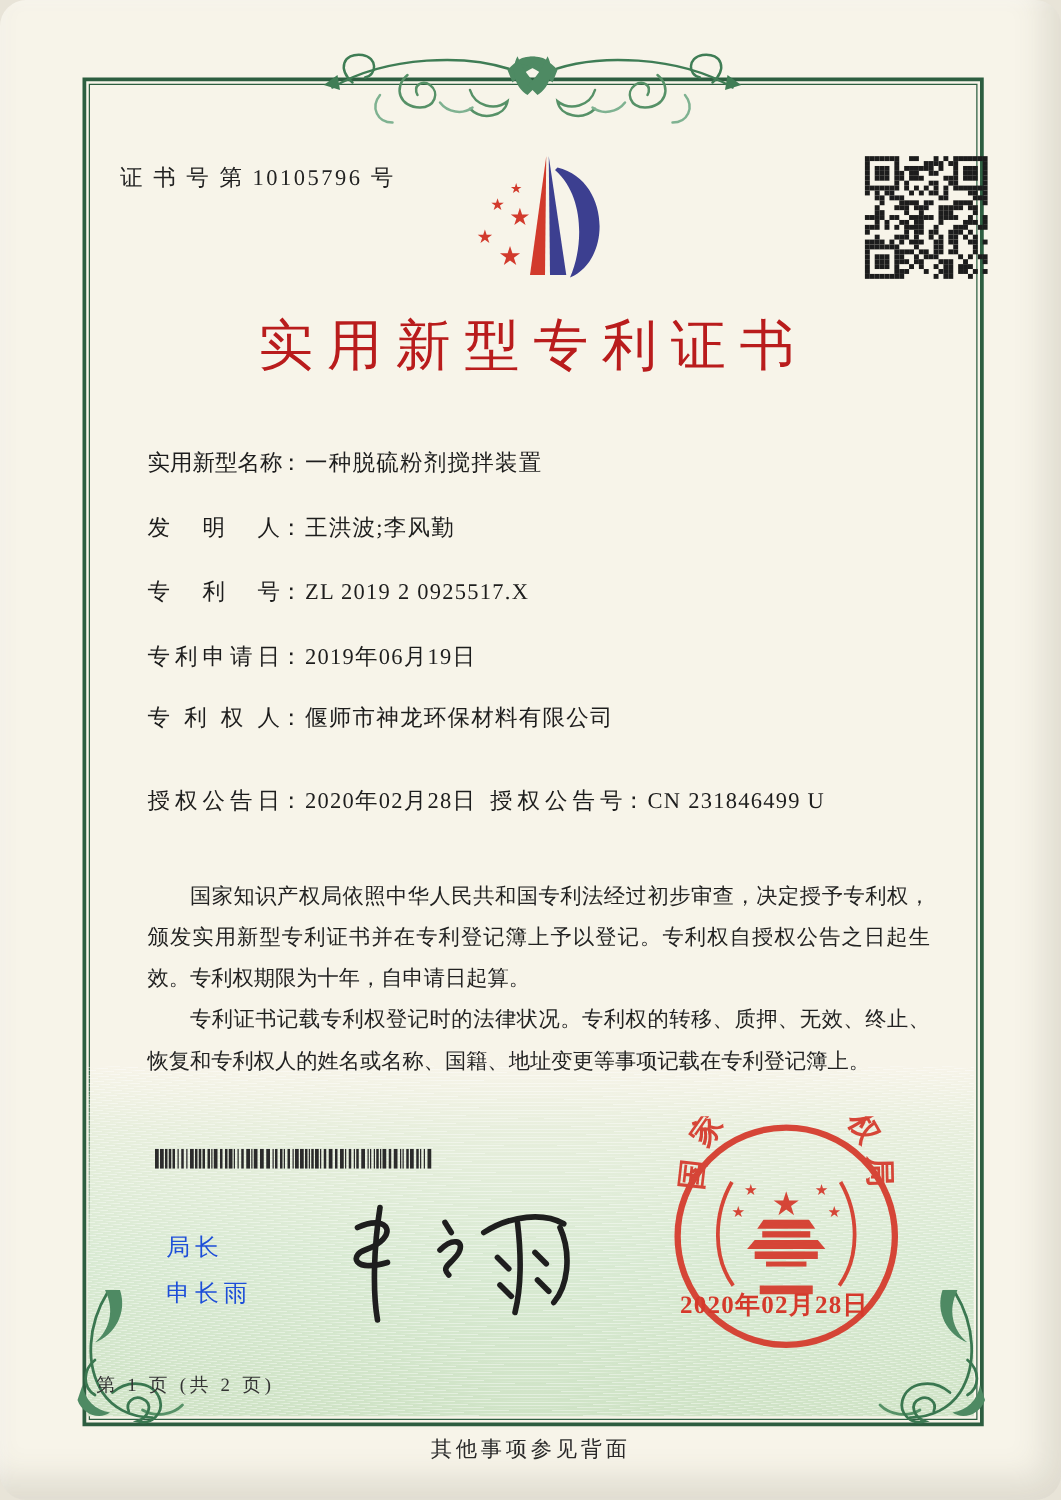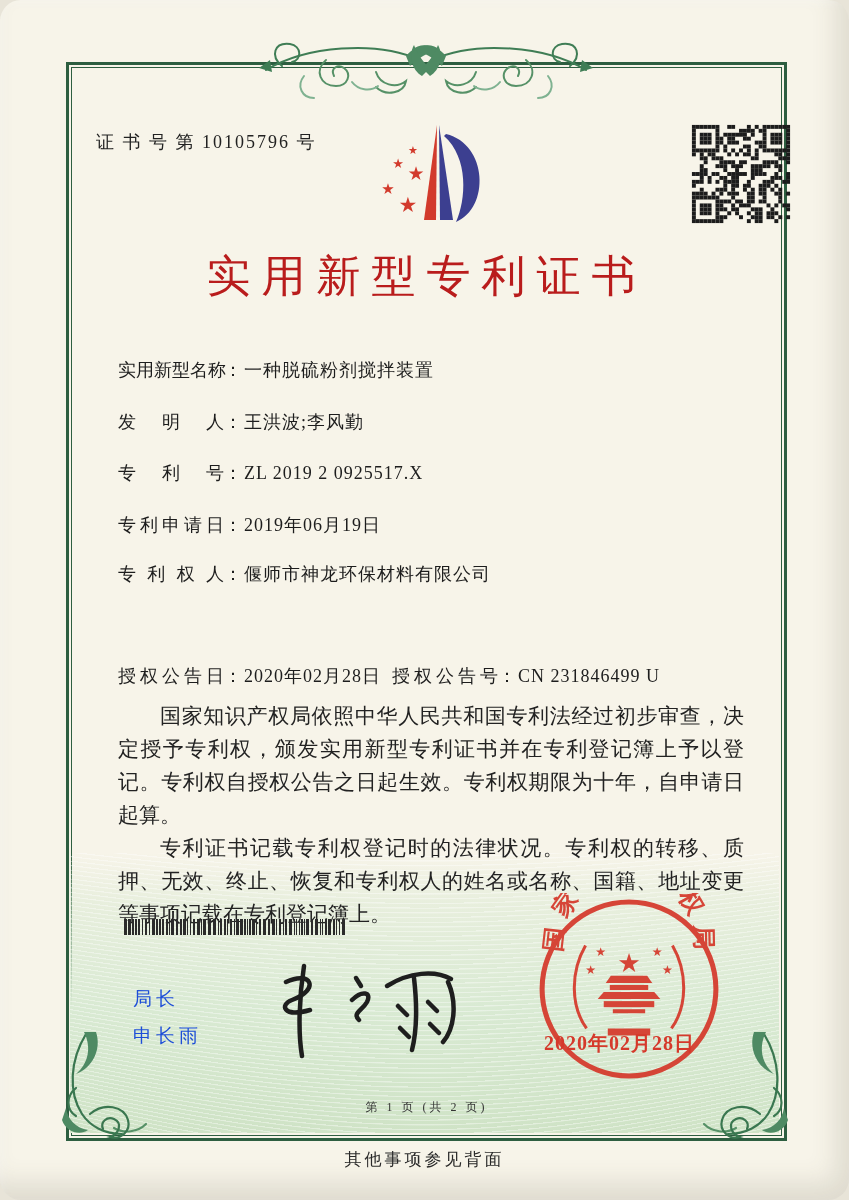--- a/index.html
+++ b/index.html
@@ -16,39 +16,39 @@
         repeating-radial-gradient(140% 75% at 50% 160%, rgba(255,255,255,.40) 0 1px, rgba(255,255,255,0) 2px 6px),
         linear-gradient(180deg, rgba(213,232,206,0) 0%, rgba(213,232,206,.45) 18%, #d9ead3 55%, #cfe3c6 100%);}
   
   .cert-no{position:absolute;left:96px;top:130px;font-size:18px;letter-spacing:2px;color:#222;}
   .qr{position:absolute;left:688px;top:121px;width:106px;height:106px;}
   .logo{position:absolute;left:368px;top:112px;width:170px;height:128px;}
   .title{position:absolute;left:66px;top:247px;width:721px;text-align:center;
          font-size:44px;font-weight:400;letter-spacing:11px;color:#b91c1c;}
   
   .frow{position:absolute;left:118px;height:30px;font-size:18px;white-space:nowrap;}
-  .r1{top:358px}.r2{top:410px}.r3{top:461px}.r4{top:513px}.r5{top:562px}.r6{top:615px}.r7{top:664px}
+  .r1{top:358px}.r2{top:410px}.r3{top:461px}.r4{top:513px}.r5{top:562px}.r6{top:615px}.r7{top:628px}
   .flabel{display:inline-block;width:106px;text-align:justify;text-align-last:justify;vertical-align:top;}
   .fcolon{display:inline-block;margin-right:2px;}
   .fvalue{letter-spacing:1px;}
   .grant-no{position:absolute;left:274px;top:0;}
   
-  .body-text{position:absolute;left:118px;top:700px;width:626px;font-size:21px;
+  .body-text{position:absolute;left:118px;top:700px;width:626px;font-size:17px;
              line-height:33px;text-align:justify;color:#222;}
   .body-text p{margin:0;text-indent:2em;}
   
   .barcode{position:absolute;left:124px;top:919px;width:222px;height:16px;}
   .director{position:absolute;left:133px;top:980px;font-size:19px;letter-spacing:4px;line-height:37px;
             font-family:"Liberation Sans","DejaVu Sans",sans-serif;color:#1d4ed8;}
   .signature{position:absolute;left:252px;top:948px;width:225px;height:118px;}
   .seal{position:absolute;left:533px;top:893px;width:192px;height:192px;opacity:.93;}
   .seal-date{position:absolute;left:544px;top:1030px;font-size:20px;letter-spacing:1px;
              color:#d5392b;font-weight:600;white-space:nowrap;}
-  .page-info{position:absolute;left:66px;top:1099px;width:721px;text-align:center;
-             font-size:12px;letter-spacing:3px;color:#333;}
+  .page-info{position:absolute;left:66px;top:1099px;width:721px;
+             font-size:15px;letter-spacing:3px;color:#333;padding-left:11px;}
   .back-note{position:absolute;left:0;top:1148px;width:849px;text-align:center;
              font-size:17px;letter-spacing:3px;color:#2a2a2a;}
   
   .orn-top{position:absolute;left:256px;top:30px;width:340px;height:74px;}
   .orn-bl{position:absolute;left:56px;top:1028px;width:100px;height:118px;}
   .orn-br{position:absolute;left:694px;top:1028px;width:100px;height:118px;transform:scaleX(-1);}
   svg{display:block;}
 </style>
 </head>
 <body>

